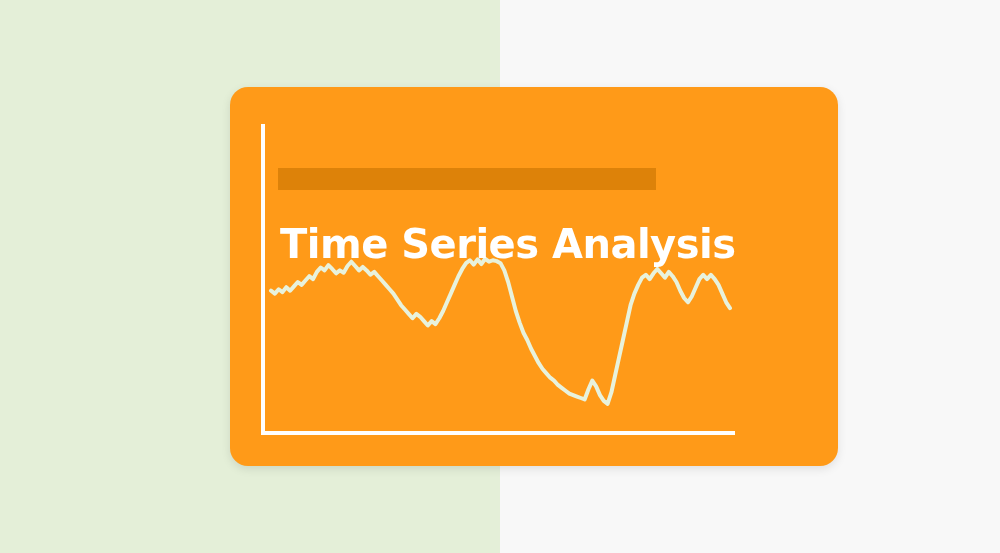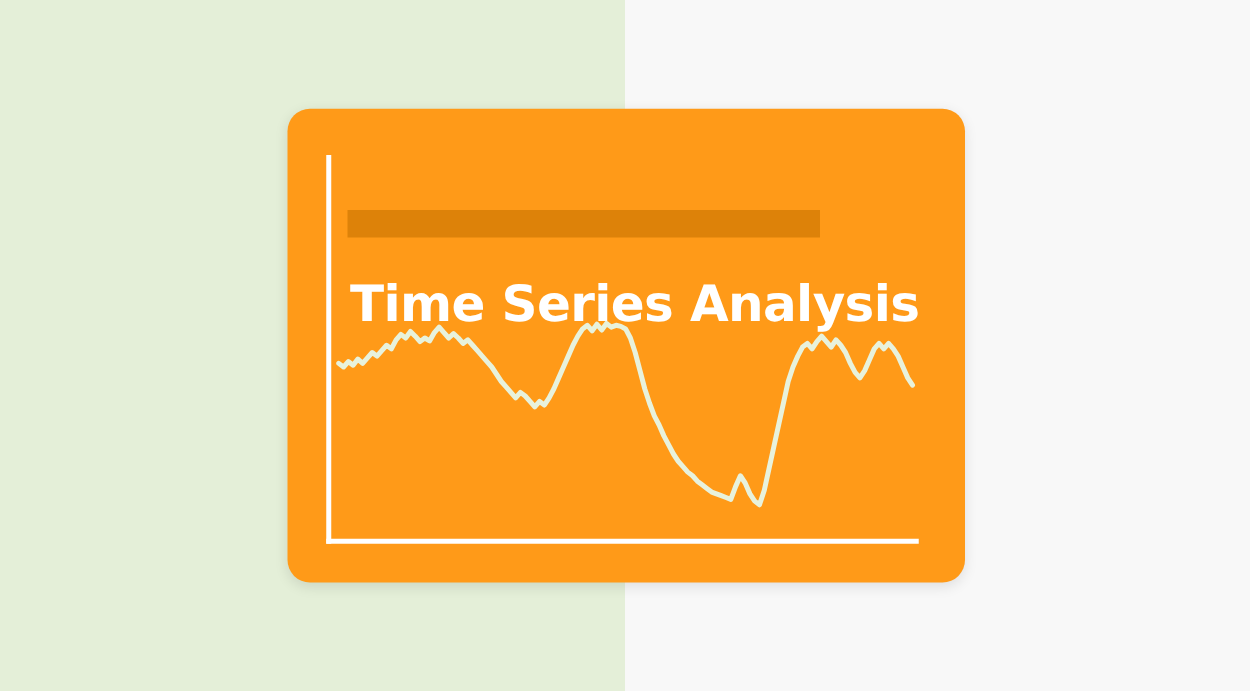--- a/index.html
+++ b/index.html
@@ -31,21 +31,21 @@
     left: 500px;
     top: 0;
     width: 500px;
     height: 553px;
     background: #f8f8f8;
   }
   .card {
     position: absolute;
     left: 230px;
     top: 87px;
-    width: 542px;
+    width: 608px;
     height: 379px;
     background: #ff9a18;
     border-radius: 18px;
     box-shadow: 0 3px 10px rgba(0,0,0,0.10);
     overflow: hidden;
   }
   .chart-svg {
     position: absolute;
     left: 0;
     top: 0;

